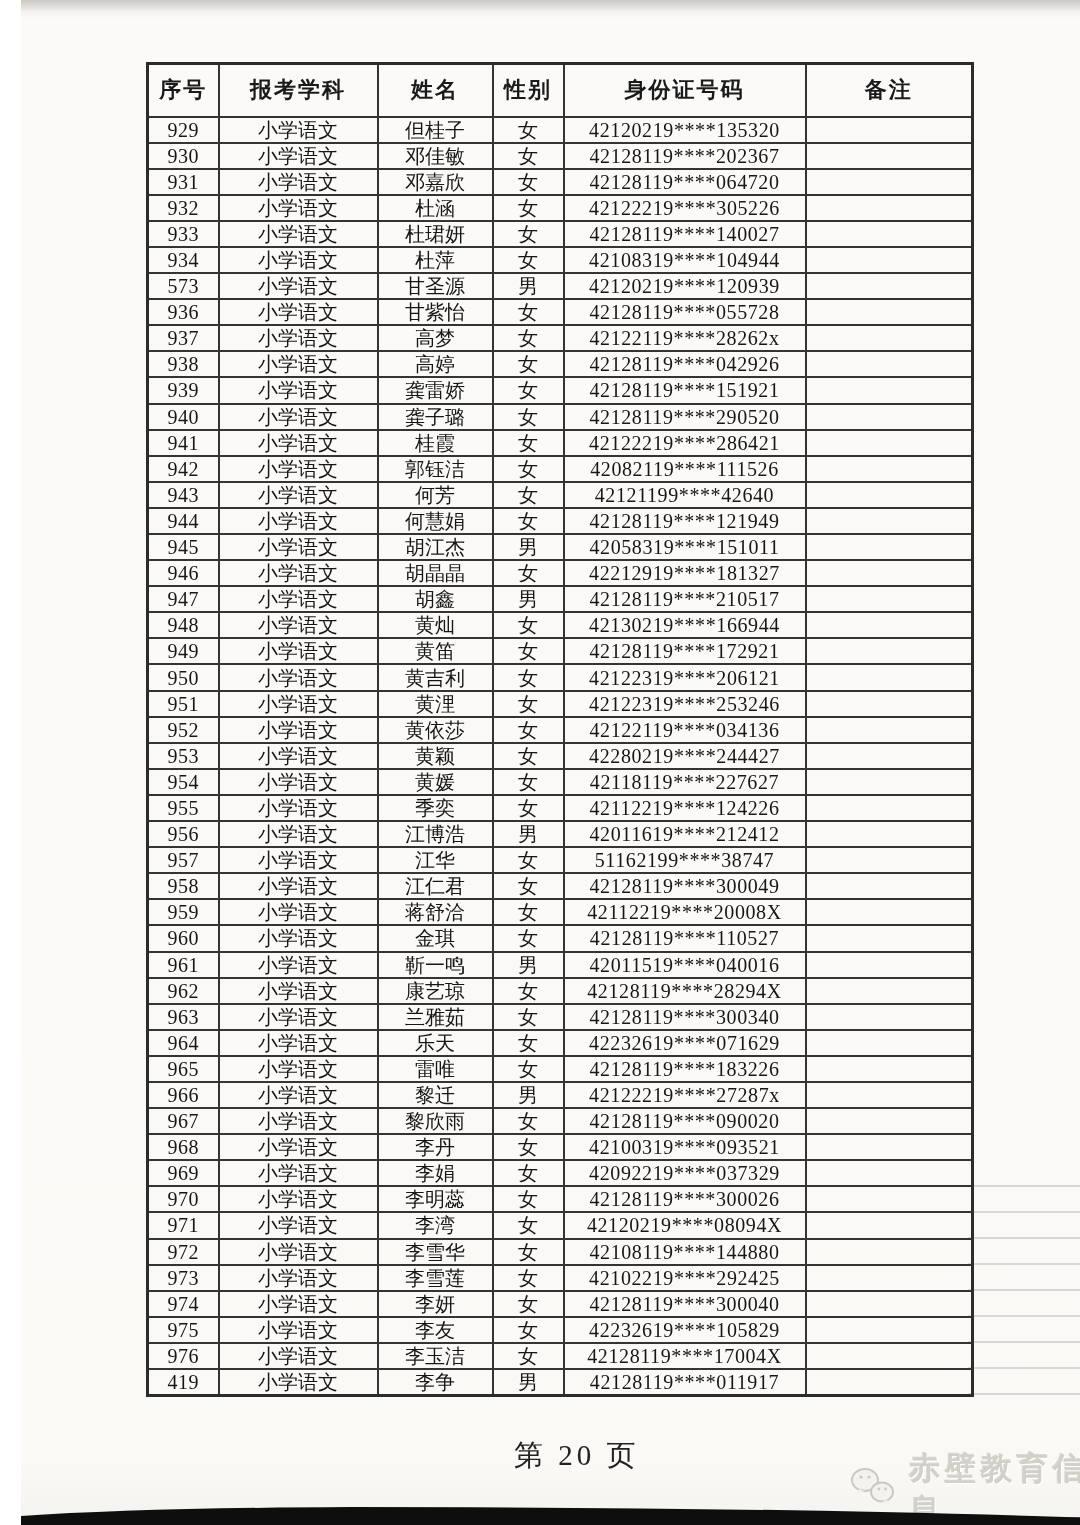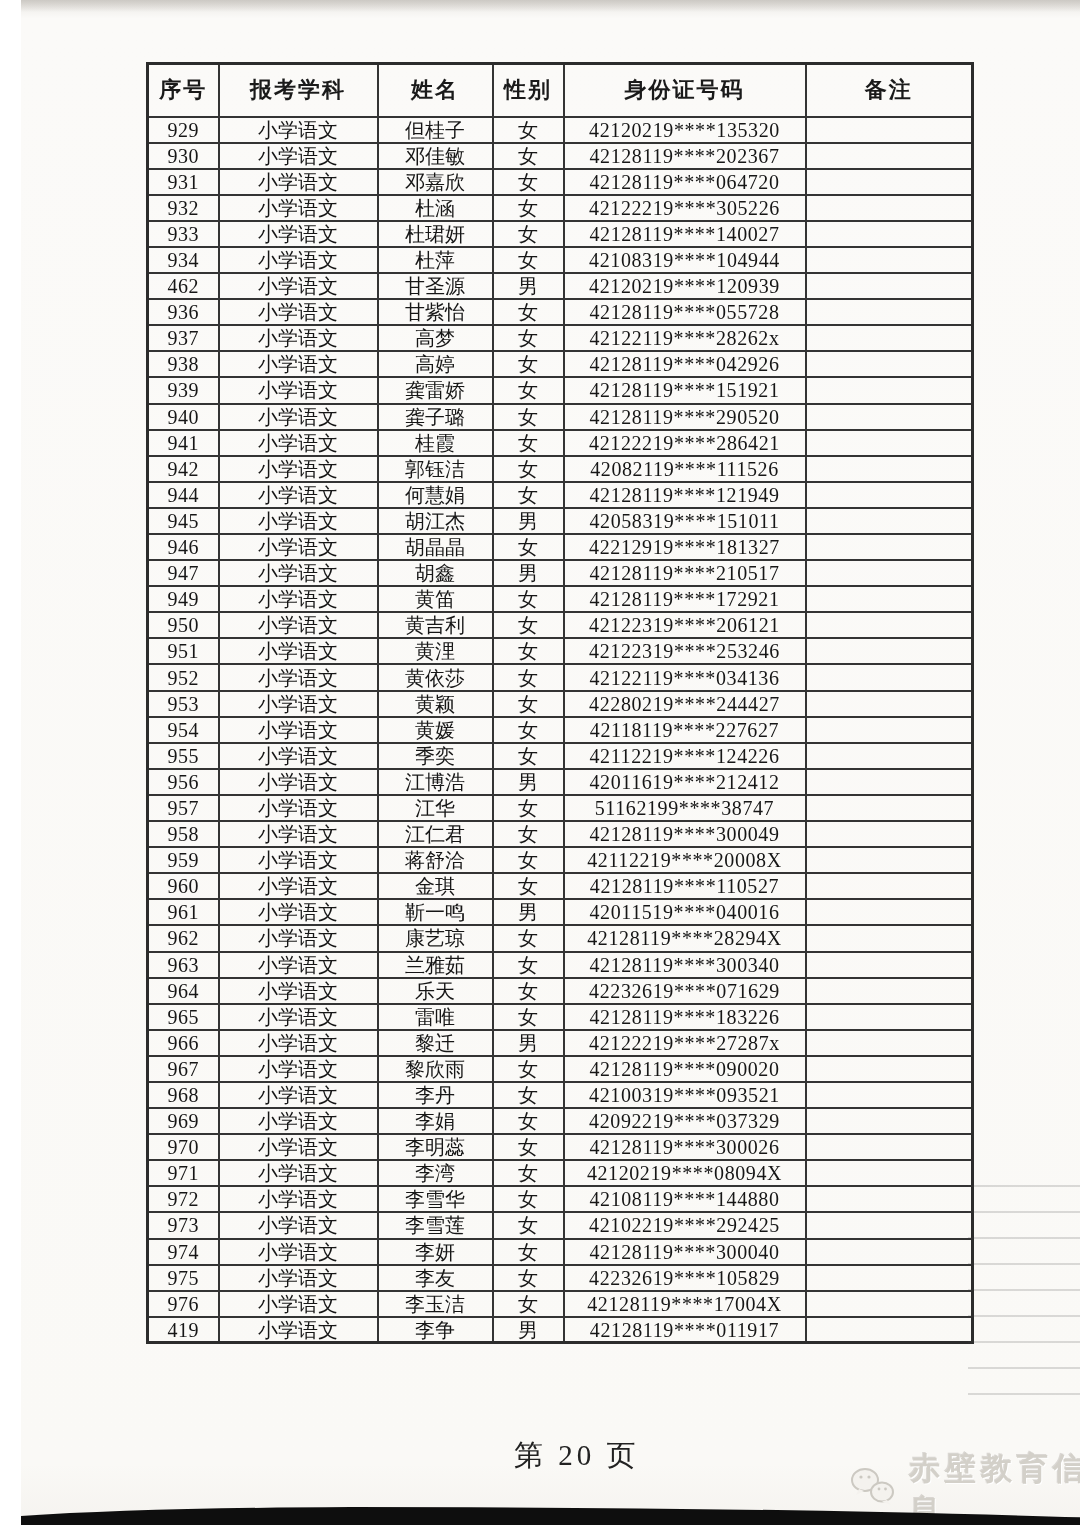--- a/index.html
+++ b/index.html
@@ -153,21 +153,21 @@
     <tr class="row">
       <td class="c-no">934</td>
       <td class="c-subject">小学语文</td>
       <td class="c-name">杜萍</td>
       <td class="c-gender">女</td>
       <td class="c-id">42108319****104944</td>
       <td class="c-remark"></td>
     </tr>
 
     <tr class="row">
-      <td class="c-no">462</td>
+      <td class="c-no">573</td>
       <td class="c-subject">小学语文</td>
       <td class="c-name">甘圣源</td>
       <td class="c-gender">男</td>
       <td class="c-id">42120219****120939</td>
       <td class="c-remark"></td>
     </tr>
 
     <tr class="row">
       <td class="c-no">936</td>
       <td class="c-subject">小学语文</td>
@@ -224,20 +224,28 @@
 
     <tr class="row">
       <td class="c-no">942</td>
       <td class="c-subject">小学语文</td>
       <td class="c-name">郭钰洁</td>
       <td class="c-gender">女</td>
       <td class="c-id">42082119****111526</td>
       <td class="c-remark"></td>
     </tr>
 
+    <tr class="row">
+      <td class="c-no">943</td>
+      <td class="c-subject">小学语文</td>
+      <td class="c-name">何芳</td>
+      <td class="c-gender">女</td>
+      <td class="c-id">42121199****42640</td>
+      <td class="c-remark"></td>
+    </tr>
 
     <tr class="row">
       <td class="c-no">944</td>
       <td class="c-subject">小学语文</td>
       <td class="c-name">何慧娟</td>
       <td class="c-gender">女</td>
       <td class="c-id">42128119****121949</td>
       <td class="c-remark"></td>
     </tr>
 
@@ -261,20 +269,28 @@
 
     <tr class="row">
       <td class="c-no">947</td>
       <td class="c-subject">小学语文</td>
       <td class="c-name">胡鑫</td>
       <td class="c-gender">男</td>
       <td class="c-id">42128119****210517</td>
       <td class="c-remark"></td>
     </tr>
 
+    <tr class="row">
+      <td class="c-no">948</td>
+      <td class="c-subject">小学语文</td>
+      <td class="c-name">黄灿</td>
+      <td class="c-gender">女</td>
+      <td class="c-id">42130219****166944</td>
+      <td class="c-remark"></td>
+    </tr>
 
     <tr class="row">
       <td class="c-no">949</td>
       <td class="c-subject">小学语文</td>
       <td class="c-name">黄笛</td>
       <td class="c-gender">女</td>
       <td class="c-id">42128119****172921</td>
       <td class="c-remark"></td>
     </tr>
 

